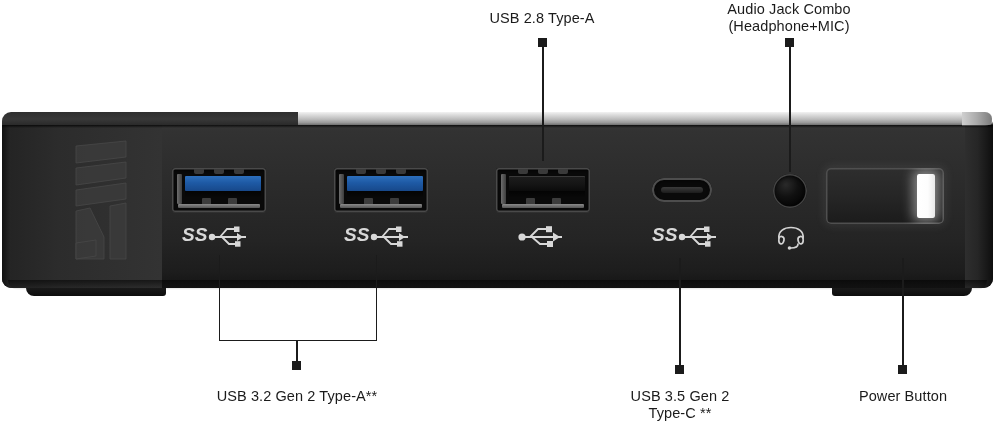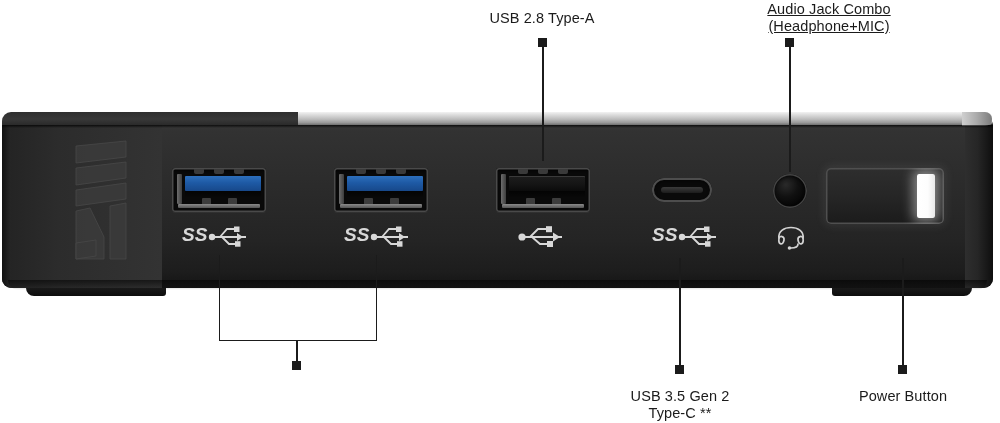--- a/index.html
+++ b/index.html
@@ -443,28 +443,29 @@
     <div class="port power-button" style="left:824px; top:56px;">
       <div class="led"></div>
     </div>
 
   </div>
 
   <div class="callout-label" style="left:442px; top:10px; width:200px;">USB 2.8 Type-A</div>
   <div class="leader-marker" style="left:538px; top:38px;"></div>
   <div class="leader-line" style="left:542px; top:46px; height:115px;"></div>
 
-  <div class="callout-label" style="left:729px; top:1px; width:200px;text-decoration:underline;">Audio Jack Combo
+  <div class="callout-label" style="left:689px; top:1px; width:200px;">Audio Jack Combo
 (Headphone+MIC)</div>
   <div class="leader-marker" style="left:785px; top:38px;"></div>
   <div class="leader-line" style="left:789px; top:46px; height:126px;"></div>
 
   <div class="bracket" style="left:219px; top:255px; width:156px; height:85px;"></div>
   <div class="leader-line" style="left:296px; top:340px; height:21px;"></div>
   <div class="leader-marker" style="left:292px; top:361px;"></div>
+  <div class="callout-label" style="left:197px; top:388px; width:200px;">USB 3.2 Gen 2 Type-A**</div>
 
   <div class="leader-line" style="left:679px; top:258px; height:110px;"></div>
   <div class="leader-marker" style="left:675px; top:365px;"></div>
   <div class="callout-label" style="left:580px; top:388px; width:200px;">USB 3.5 Gen 2
 Type-C **</div>
 
   <div class="leader-line" style="left:902px; top:258px; height:110px;"></div>
   <div class="leader-marker" style="left:898px; top:365px;"></div>
   <div class="callout-label" style="left:803px; top:388px; width:200px;">Power Button</div>
 

